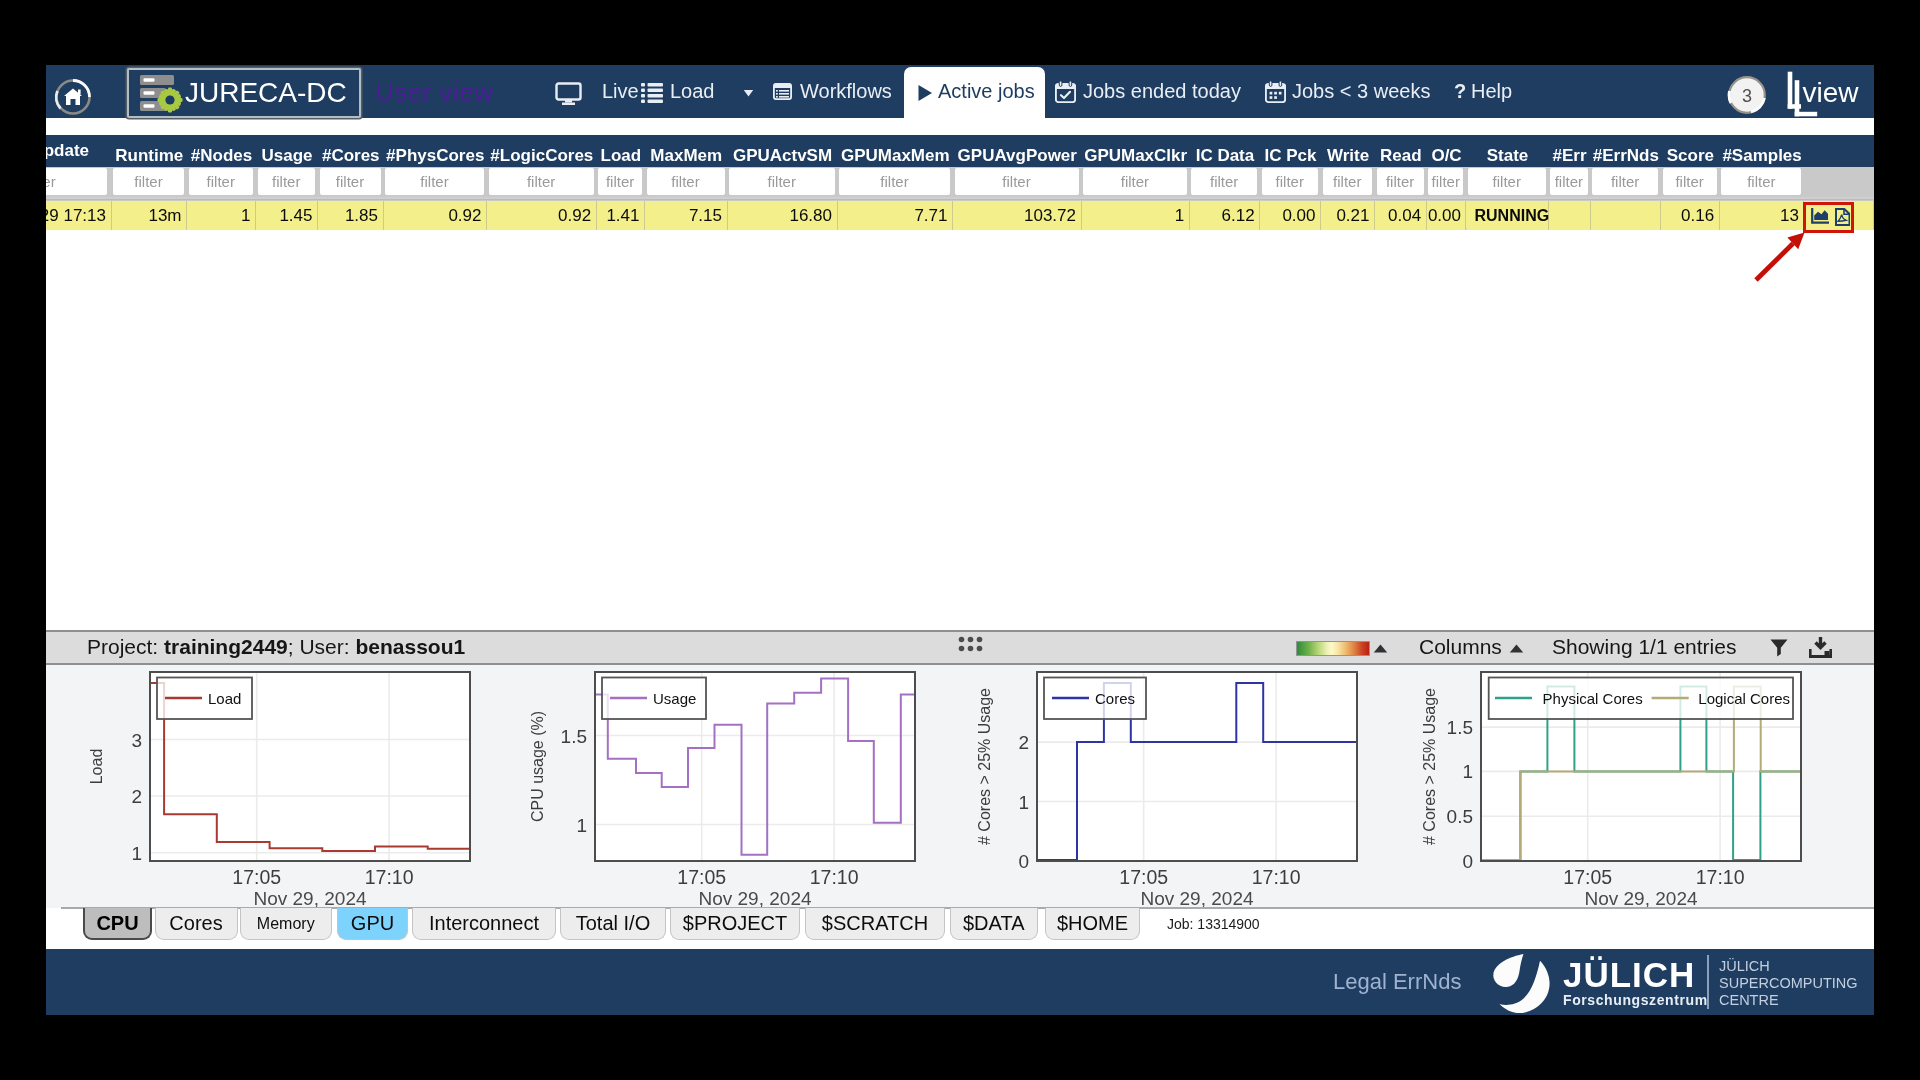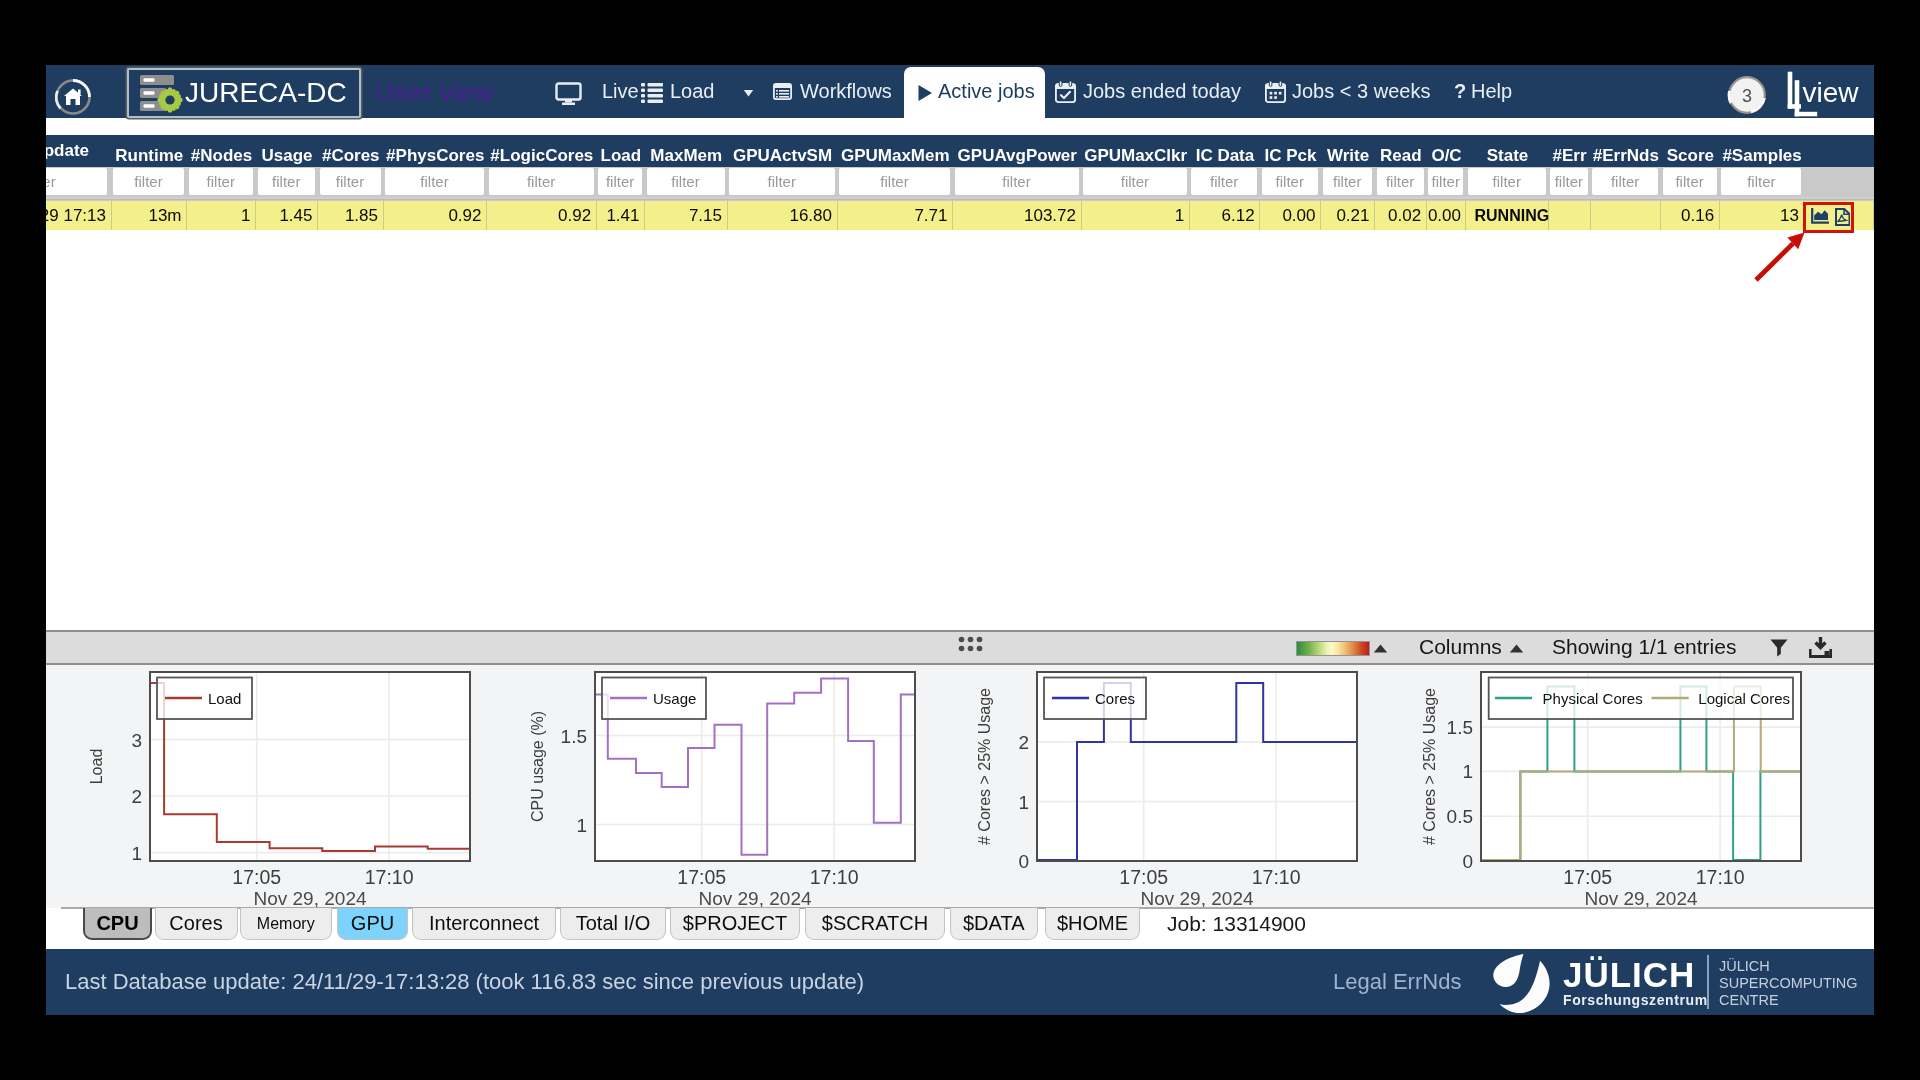--- a/index.html
+++ b/index.html
@@ -216,21 +216,21 @@
 <div class="dcell" style="left:441.0px;width:109.7px;">0.92</div>
 <div class="dcell" style="left:550.7px;width:48.3px;">1.41</div>
 <div class="dcell" style="left:599.0px;width:82.5px;">7.15</div>
 <div class="dcell" style="left:681.5px;width:110.0px;">16.80</div>
 <div class="dcell" style="left:791.5px;width:115.5px;">7.71</div>
 <div class="dcell" style="left:907.0px;width:128.5px;">103.72</div>
 <div class="dcell" style="left:1035.5px;width:108.3px;">1</div>
 <div class="dcell" style="left:1143.8px;width:70.3px;">6.12</div>
 <div class="dcell" style="left:1214.1px;width:60.9px;">0.00</div>
 <div class="dcell" style="left:1275.0px;width:54.0px;">0.21</div>
-<div class="dcell" style="left:1329.0px;width:51.6px;">0.02</div>
+<div class="dcell" style="left:1329.0px;width:51.6px;">0.04</div>
 <div class="dcell" style="left:1380.6px;width:39.9px;">0.00</div>
 <div class="dcell" style="left:1420.5px;width:82.0px;justify-content:flex-start;padding-left:8px;font-weight:bold;font-size:16px;">RUNNING</div>
 <div class="dcell" style="left:1502.5px;width:42.2px;"></div>
 <div class="dcell" style="left:1544.7px;width:70.3px;"></div>
 <div class="dcell" style="left:1615.0px;width:58.7px;">0.16</div>
 <div class="dcell" style="left:1673.7px;width:84.8px;">13</div>
 <div class="dcell" style="left:1758.5px;width:69.5px"></div>
 
 <svg class="abs" style="left:1764.5px;top:142.5px" width="19" height="18" viewBox="0 0 19 18">
  <path d="M1.2 0 L1.2 14.7 L18 14.7" fill="none" stroke="#1e4066" stroke-width="2.2"></path>
@@ -241,20 +241,21 @@
  <path d="M9 1 L9 6.3 L14.5 6.3" fill="none" stroke="#1e4066" stroke-width="1.6"></path>
  <path d="M3.2 13.2 C4.6 11.4 6.2 8.4 6.7 6.6 C7.2 8.8 8.5 11.4 11.2 12.3 C9 12.8 5.4 13.2 3.2 13.2 Z" fill="none" stroke="#1e4066" stroke-width="1.4"></path>
 </svg>
 <div class="abs" style="left:1757px;top:136.5px;width:51px;height:31.5px;border:3.5px solid #cf1507"></div>
 
 <svg class="abs" style="left:1700px;top:165px" width="66" height="72" viewBox="0 0 66 72">
  <line x1="10" y1="50" x2="47" y2="13.5" stroke="#c50f06" stroke-width="4.8"></line>
  <path d="M58.5 2.5 L52.2 19.3 L41.4 7.5 Z" fill="#c50f06"></path>
 </svg>
 <div class="abs" style="left:0;top:564.5px;width:1828px;height:35px;background:#dcdcdc;border-top:2px solid #8f8f8f;border-bottom:2px solid #8f8f8f"></div>
+<div class="abs" style="left:41px;top:564.5px;height:35px;display:flex;align-items:center;font-size:21px;color:#161616">Project:&nbsp;<b>training2449</b>; User:&nbsp;<b>benassou1</b></div>
 <svg class="abs" style="left:911px;top:570px" width="27" height="18" viewBox="0 0 27 18">
       <circle cx="4.5" cy="4.5" r="2.8" fill="#4b4b4b"></circle>
       <circle cx="4.5" cy="13.5" r="2.8" fill="#4b4b4b"></circle>
       <circle cx="13.5" cy="4.5" r="2.8" fill="#4b4b4b"></circle>
       <circle cx="13.5" cy="13.5" r="2.8" fill="#4b4b4b"></circle>
       <circle cx="22.5" cy="4.5" r="2.8" fill="#4b4b4b"></circle>
       <circle cx="22.5" cy="13.5" r="2.8" fill="#4b4b4b"></circle>
     </svg>
 <div class="abs" style="left:1251px;top:576.5px;width:72px;height:13.5px;background:linear-gradient(90deg,#2c8c3c 0%,#6fb04a 16%,#b9d77a 30%,#eef2b6 42%,#fdf8c8 48%,#f9e8a8 56%,#eeb96e 68%,#dd7f40 80%,#cc4523 90%,#bb2015 100%);box-shadow:0 0 0 1px rgba(90,90,90,0.55)"></div>
 <svg class="abs" style="left:1327px;top:579px" width="15" height="9" viewBox="0 0 15 9">
@@ -359,23 +360,22 @@
 <div class="abs" style="left:37.0px;top:843px;width:69.0px;height:32px;background:#bdbdbd;border:2px solid #4a4a4a;font-weight:bold;color:#000;border-top:none;border-radius:0 0 9px 9px;display:flex;align-items:center;justify-content:center;font-size:20px">CPU</div>
 <div class="abs" style="left:108.5px;top:843px;width:83.0px;height:32px;background:#ededed;border:1.5px solid #c4c4c4;color:#0d0d0d;border-top:none;border-radius:0 0 9px 9px;display:flex;align-items:center;justify-content:center;font-size:20px">Cores</div>
 <div class="abs" style="left:193.5px;top:843px;width:92.5px;height:32px;background:#ededed;border:1.5px solid #c4c4c4;color:#0d0d0d;border-top:none;border-radius:0 0 9px 9px;display:flex;align-items:center;justify-content:center;font-size:16px">Memory</div>
 <div class="abs" style="left:291.0px;top:843px;width:71.0px;height:32px;background:#7dd3fc;border:1.5px solid #c4c4c4;color:#0d0d0d;border-top:none;border-radius:0 0 9px 9px;display:flex;align-items:center;justify-content:center;font-size:20px">GPU</div>
 <div class="abs" style="left:366.0px;top:843px;width:144.0px;height:32px;background:#ededed;border:1.5px solid #c4c4c4;color:#0d0d0d;border-top:none;border-radius:0 0 9px 9px;display:flex;align-items:center;justify-content:center;font-size:20px">Interconnect</div>
 <div class="abs" style="left:514.0px;top:843px;width:106.0px;height:32px;background:#ededed;border:1.5px solid #c4c4c4;color:#0d0d0d;border-top:none;border-radius:0 0 9px 9px;display:flex;align-items:center;justify-content:center;font-size:20px">Total I/O</div>
 <div class="abs" style="left:624.0px;top:843px;width:130.0px;height:32px;background:#ededed;border:1.5px solid #c4c4c4;color:#0d0d0d;border-top:none;border-radius:0 0 9px 9px;display:flex;align-items:center;justify-content:center;font-size:20px">$PROJECT</div>
 <div class="abs" style="left:759.0px;top:843px;width:140.0px;height:32px;background:#ededed;border:1.5px solid #c4c4c4;color:#0d0d0d;border-top:none;border-radius:0 0 9px 9px;display:flex;align-items:center;justify-content:center;font-size:20px">$SCRATCH</div>
 <div class="abs" style="left:904.0px;top:843px;width:87.5px;height:32px;background:#ededed;border:1.5px solid #c4c4c4;color:#0d0d0d;border-top:none;border-radius:0 0 9px 9px;display:flex;align-items:center;justify-content:center;font-size:20px">$DATA</div>
 <div class="abs" style="left:999.0px;top:843px;width:95.0px;height:32px;background:#ededed;border:1.5px solid #c4c4c4;color:#0d0d0d;border-top:none;border-radius:0 0 9px 9px;display:flex;align-items:center;justify-content:center;font-size:20px">$HOME</div>
-<div class="abs" style="left:1121px;top:843px;height:32px;display:flex;align-items:center;font-size:21px;color:#1a1a1a">Job: 13314900</div>
+<div class="abs" style="left:1121px;top:843px;height:32px;display:flex;align-items:center;font-size:14px;color:#1a1a1a">Job: 13314900</div>
 <div class="abs" style="left:0;top:884px;width:1828px;height:66px;background:#1e3d61"></div>
-<div class="abs" style="left:19px;top:884px;height:66px;display:flex;align-items:center;font-size:22px;color:#c9d3e2">Last Database update: 24/11/29-17:13:28 (took 116.83 sec since previous update)</div>
 <div class="abs" style="left:1287px;top:884px;height:66px;display:flex;align-items:center;font-size:22px;color:#9fb3d1">Legal ErrNds</div>
 
 <svg class="abs" style="left:1446px;top:888px" width="60" height="62" viewBox="0 0 60 62">
  <path d="M31.5 0.9 C 18 3.5 4 10 1.5 20 C 0 27.5 6.5 34.5 14.5 34 C 23 33.4 26.5 25.5 27.5 18 C 28.4 11.5 30 5 31.5 0.9 Z" fill="#fcfcfd"></path>
  <path d="M48 7.7 C 56 16 59 27 57 36 C 55 47 46 56 33 59.5 C 24 61.5 14 58 7.5 51 C 14 53 24 52 31 46 C 40 38.5 45 22 48 7.7 Z" fill="#fcfcfd"></path>
 </svg>
 <div class="abs" style="left:1517px;top:890px;font-size:35px;font-weight:bold;color:#fff;letter-spacing:1px">JÜLICH</div>
 <div class="abs" style="left:1517px;top:927px;font-size:14px;font-weight:bold;color:#e8edf4;letter-spacing:0.6px">Forschungszentrum</div>
 <div class="abs" style="left:1661px;top:890px;width:2px;height:54px;background:#8ba0bd"></div>
 <div class="abs" style="left:1673px;top:893px;font-size:14.5px;color:#c3cfdf;line-height:17px">JÜLICH<br>SUPERCOMPUTING<br>CENTRE</div>

